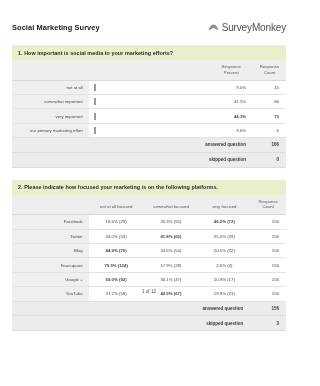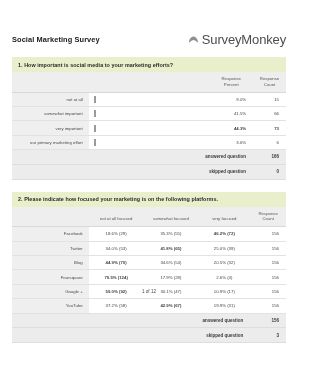--- a/index.html
+++ b/index.html
@@ -3,28 +3,28 @@
 <meta charset="utf-8">
 <style>
   html,body{margin:0;padding:0;}
   body{
     width:298px;height:386px;
     background:#ffffff;
     font-family:"Liberation Sans",sans-serif;
     color:#333;
     overflow:hidden;
   }
-  .page{position:relative;width:298px;height:314px;box-sizing:border-box;padding:16px 12px;}
+  .page{position:relative;width:298px;height:314px;box-sizing:border-box;padding:4px 12px;}
 
   
   .masthead{display:flex;align-items:center;justify-content:space-between;padding-top:14px;padding-bottom:9px;}
   .survey-title{font-size:7.4px;font-weight:bold;color:#1a1a1a;letter-spacing:.1px;}
   .brand{display:flex;align-items:center;gap:2.5px;}
   .brand-mark{display:block;}
-  .brand-name{font-size:13px;color:#4d4d4d;letter-spacing:-.15px;}
+  .brand-name{font-size:10px;color:#4d4d4d;letter-spacing:-.15px;}
 
   
   .qblock{margin-bottom:12px;}
   .qhead{
     background:#e9eecb;
     font-size:5.4px;font-weight:bold;color:#2b2b2b;
     padding:4.5px 6px;letter-spacing:.05px;
   }
   table{border-collapse:collapse;width:100%;table-layout:fixed;}
 

